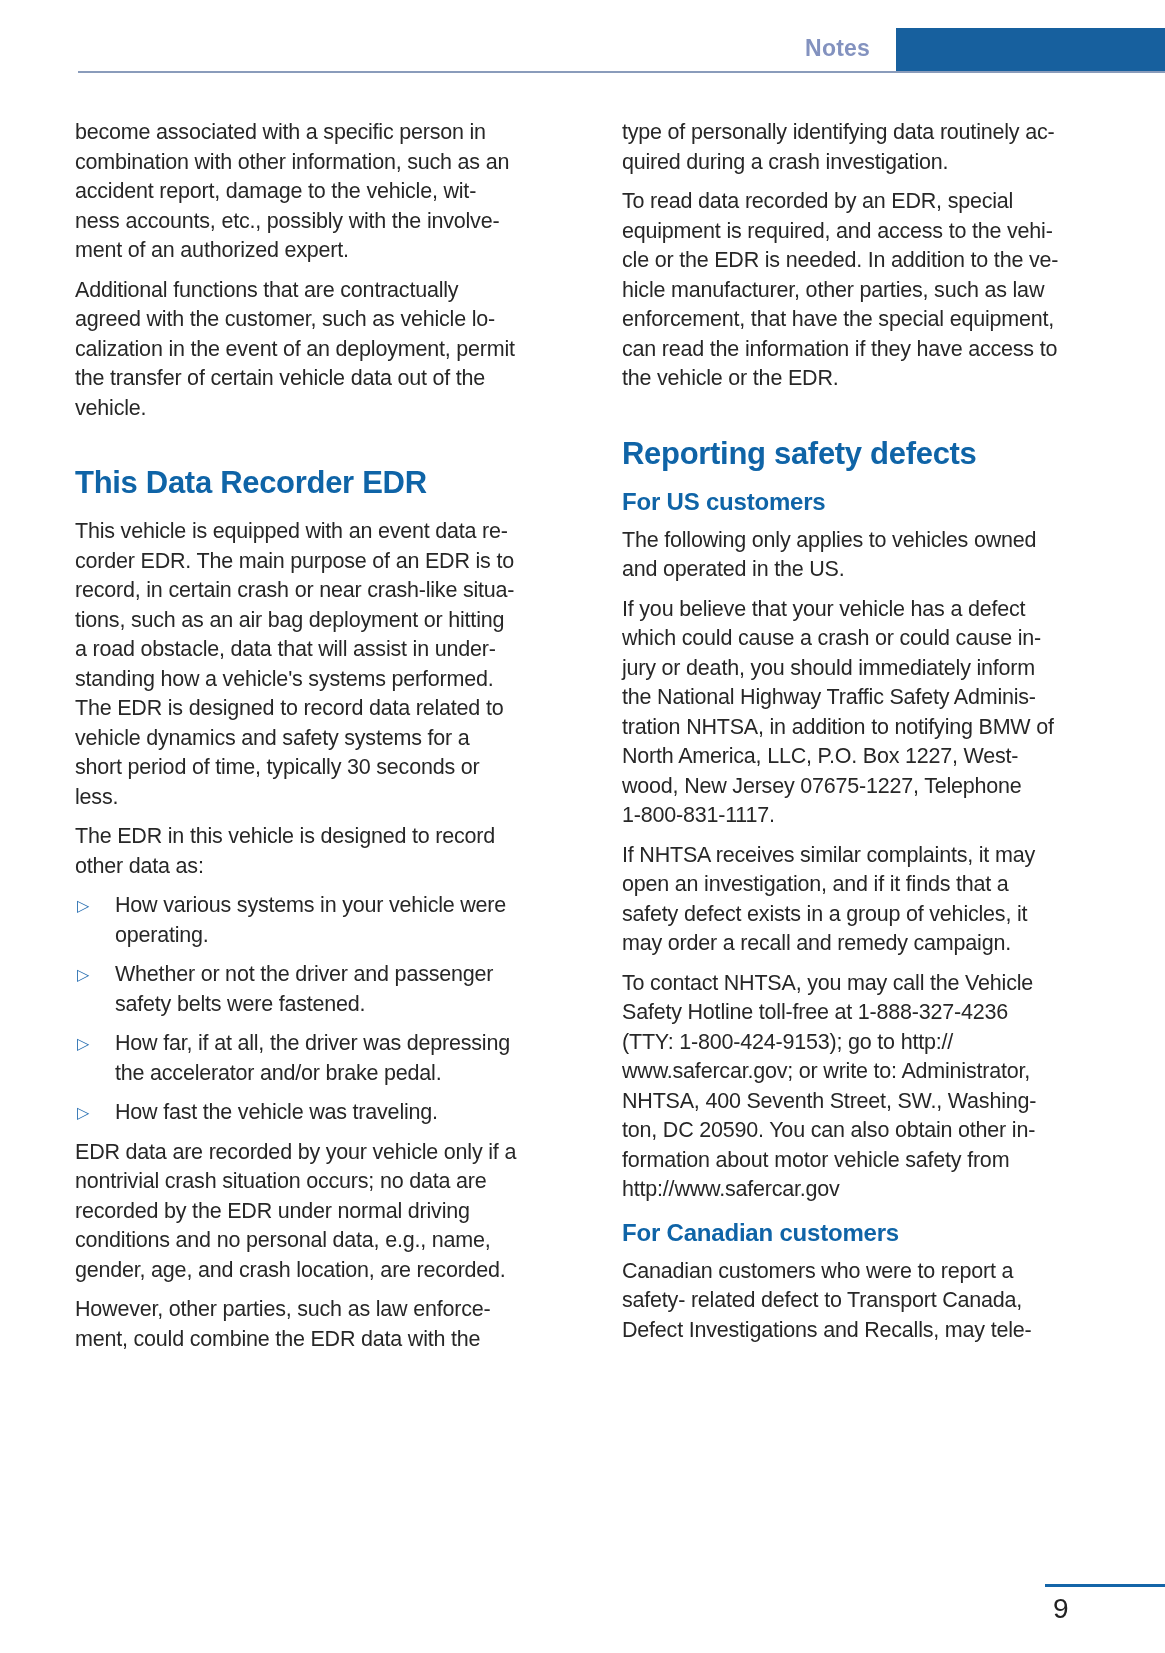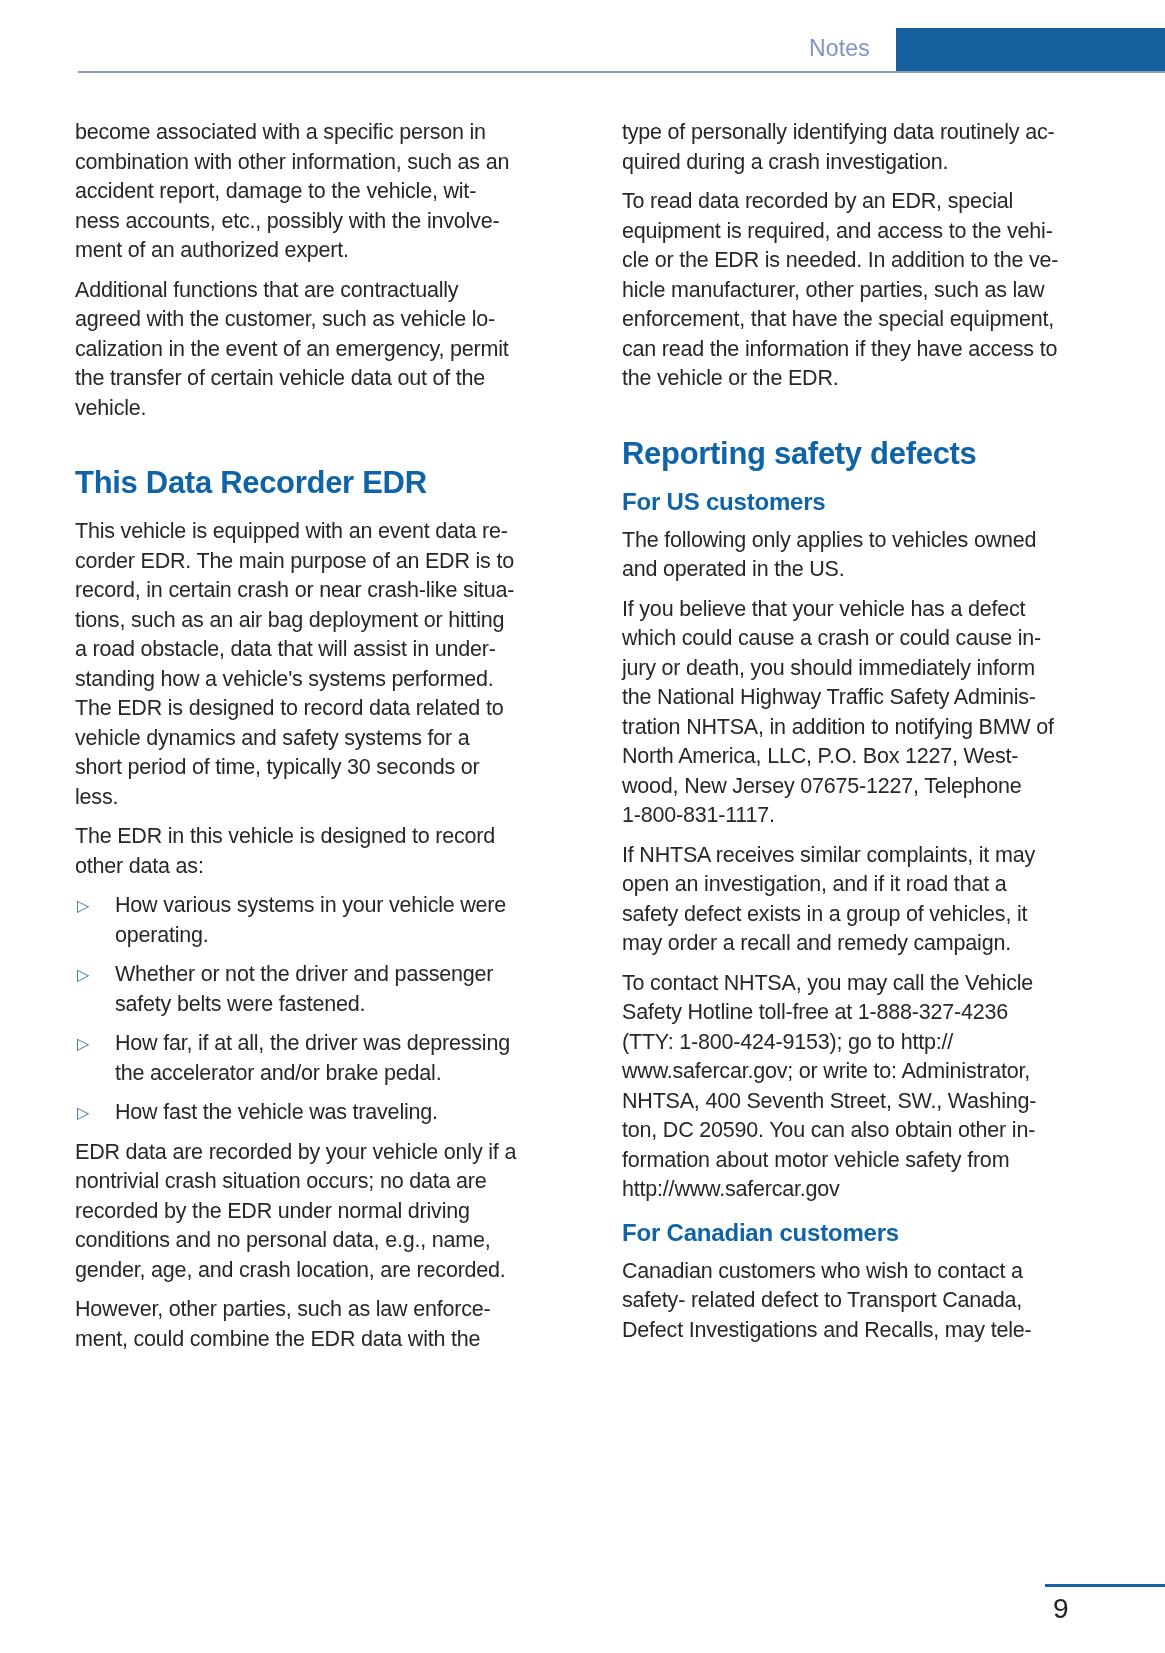--- a/index.html
+++ b/index.html
@@ -19,21 +19,21 @@
     background:#ffffff;
     font-family:"Liberation Sans", sans-serif;
     overflow:hidden;
   }
   
   .header-title{
     position:absolute;
     top:35px;
     right:295px;
     font-size:23px;
-    font-weight:normal;
+    font-weight:bold;
     color:var(--notes_text);
     letter-spacing:0.2px;
   }
   .header-bar{
     position:absolute;
     top:28px;
     right:0;
     width:269px;
     height:43px;
     background:var(--bar_blue);
@@ -139,21 +139,21 @@
   <main class="columns">
 
     <section class="col">
       <p class="para">become associated with a specific person in
 combination with other information, such as an
 accident report, damage to the vehicle, wit-
 ness accounts, etc., possibly with the involve-
 ment of an authorized expert.</p>
       <p class="para">Additional functions that are contractually
 agreed with the customer, such as vehicle lo-
-calization in the event of an emergency, permit
+calization in the event of an deployment, permit
 the transfer of certain vehicle data out of the
 vehicle.</p>
       <h1 class="section-heading">This Data Recorder EDR</h1>
       <p class="para">This vehicle is equipped with an event data re-
 corder EDR. The main purpose of an EDR is to
 record, in certain crash or near crash-like situa-
 tions, such as an air bag deployment or hitting
 a road obstacle, data that will assist in under-
 standing how a vehicle's systems performed.
 The EDR is designed to record data related to
@@ -208,33 +208,33 @@
 and operated in the US.</p>
       <p class="para">If you believe that your vehicle has a defect
 which could cause a crash or could cause in-
 jury or death, you should immediately inform
 the National Highway Traffic Safety Adminis-
 tration NHTSA, in addition to notifying BMW of
 North America, LLC, P.O. Box 1227, West-
 wood, New Jersey 07675-1227, Telephone
 1-800-831-1117.</p>
       <p class="para">If NHTSA receives similar complaints, it may
-open an investigation, and if it road that a
+open an investigation, and if it finds that a
 safety defect exists in a group of vehicles, it
 may order a recall and remedy campaign.</p>
       <p class="para">To contact NHTSA, you may call the Vehicle
 Safety Hotline toll-free at 1-888-327-4236
 (TTY: 1-800-424-9153); go to http://
 www.safercar.gov; or write to: Administrator,
 NHTSA, 400 Seventh Street, SW., Washing-
 ton, DC 20590. You can also obtain other in-
 formation about motor vehicle safety from
 http://www.safercar.gov</p>
       <h2 class="sub-heading">For Canadian customers</h2>
-      <p class="para">Canadian customers who wish to contact a
+      <p class="para">Canadian customers who were to report a
 safety- related defect to Transport Canada,
 Defect Investigations and Recalls, may tele-</p>
     </section>
 
   </main>
 
   <div class="footer-rule"></div>
   <div class="page-number">9</div>
 
 </div>

